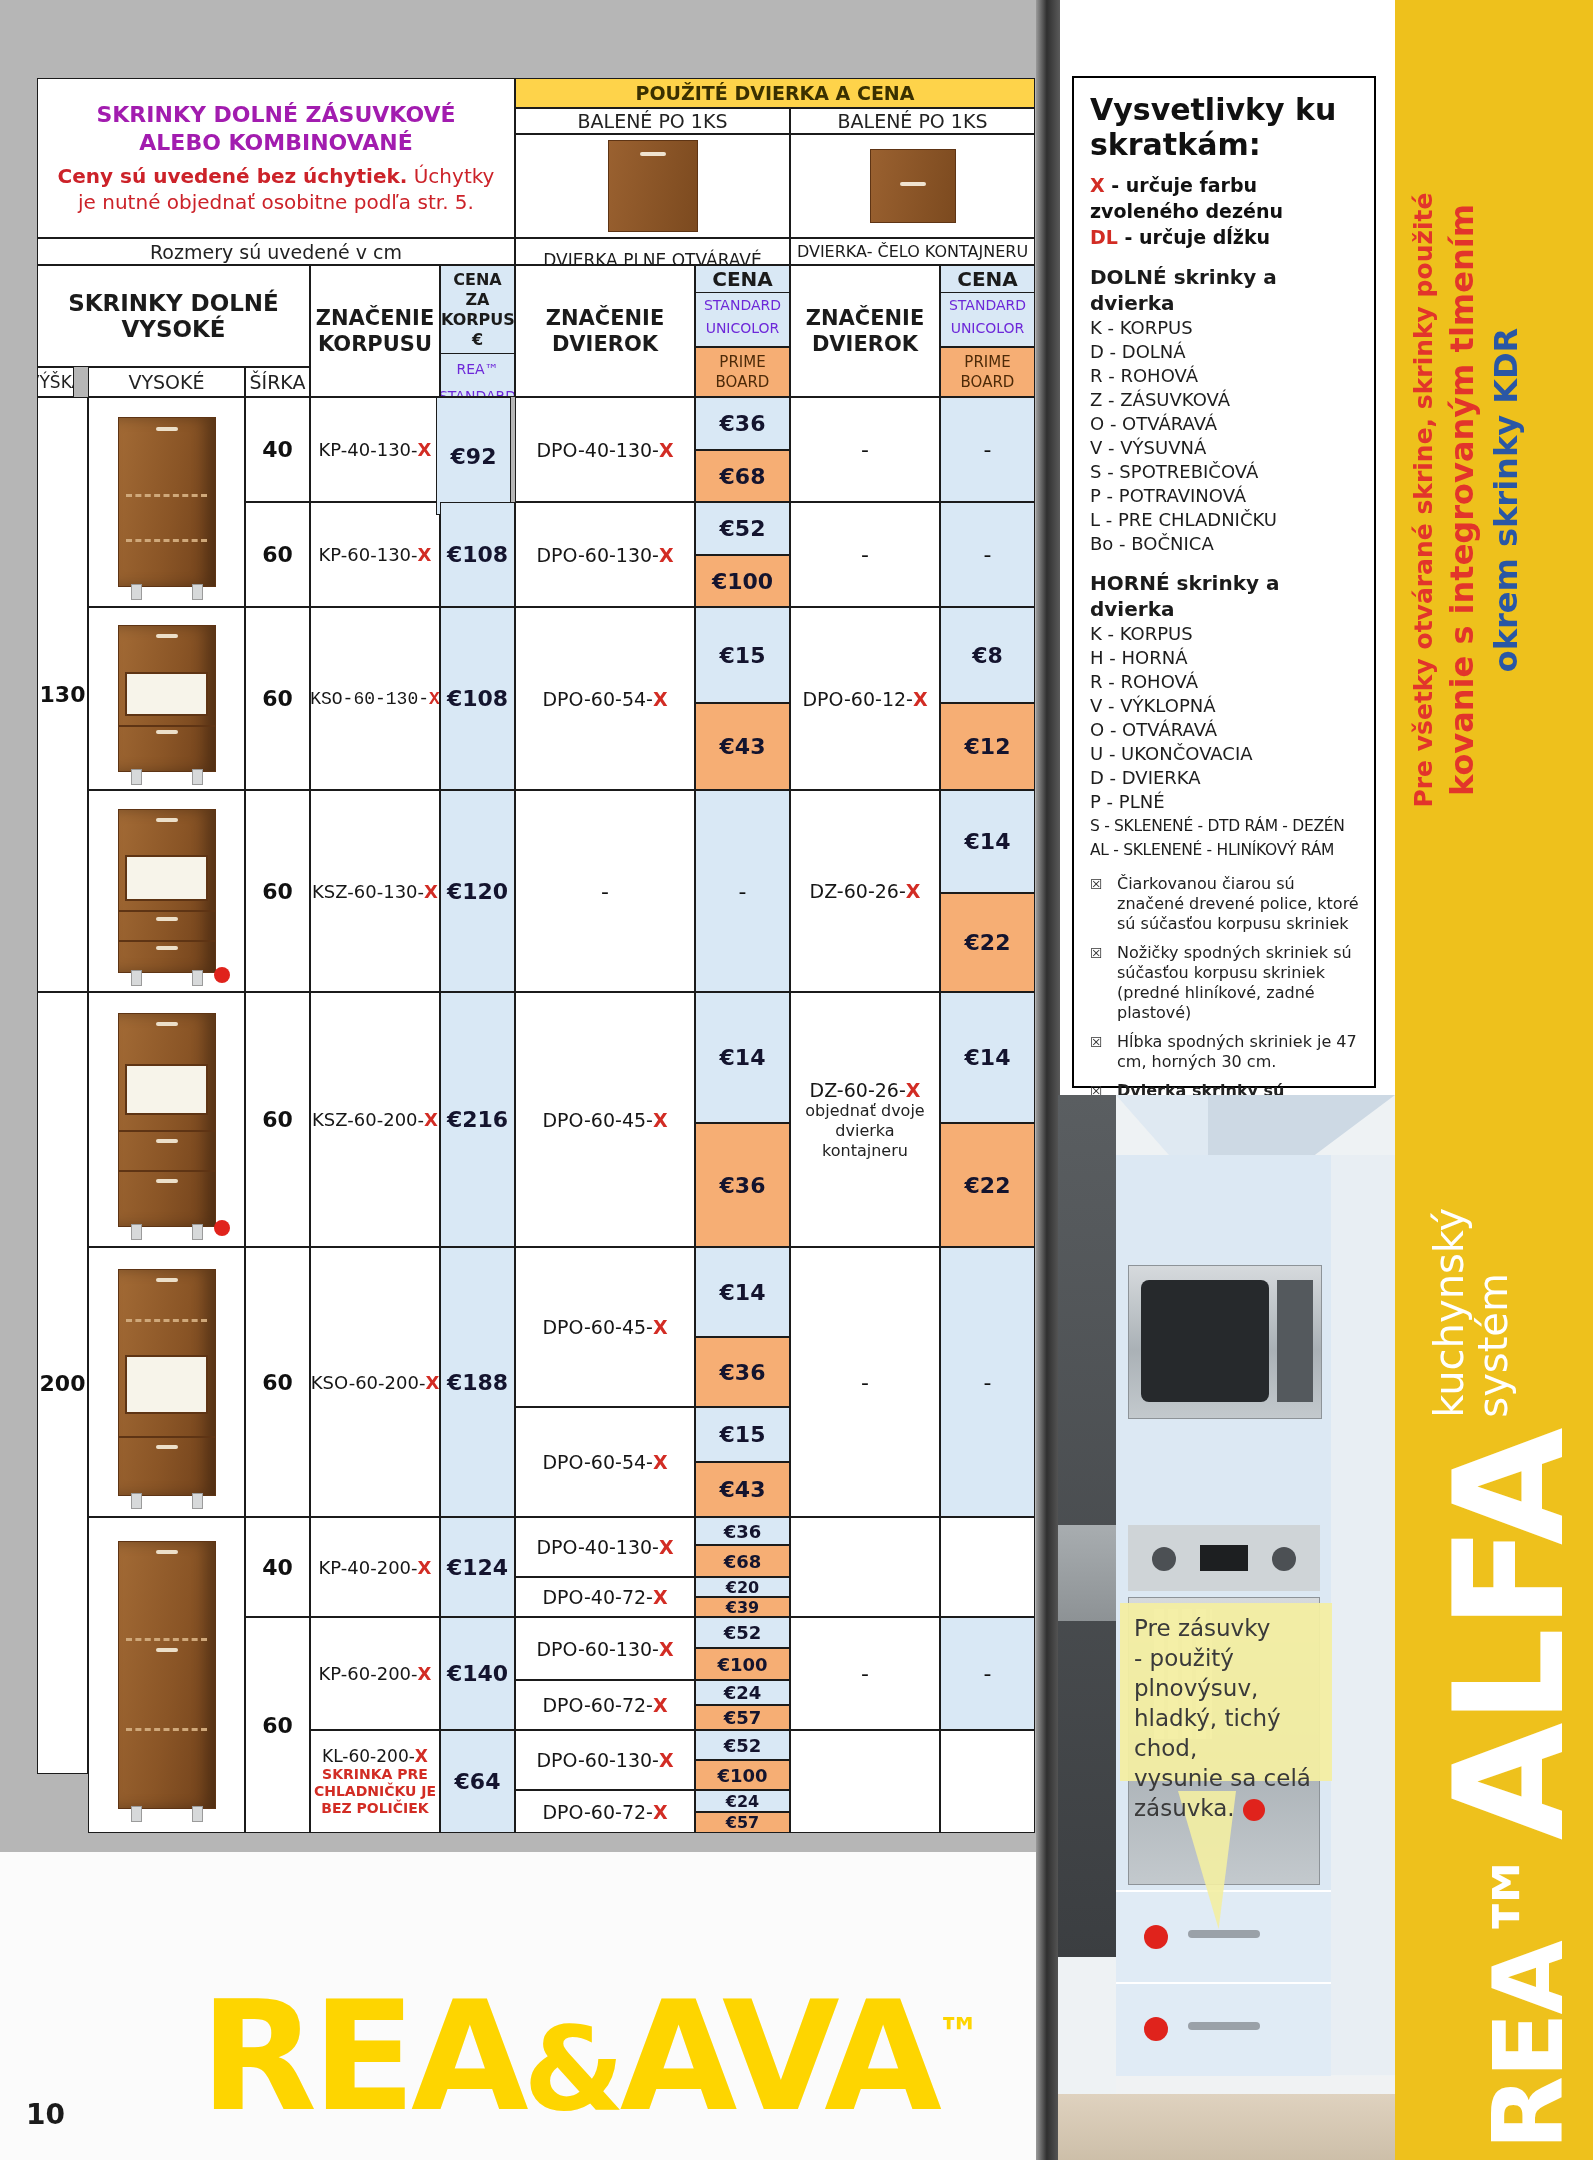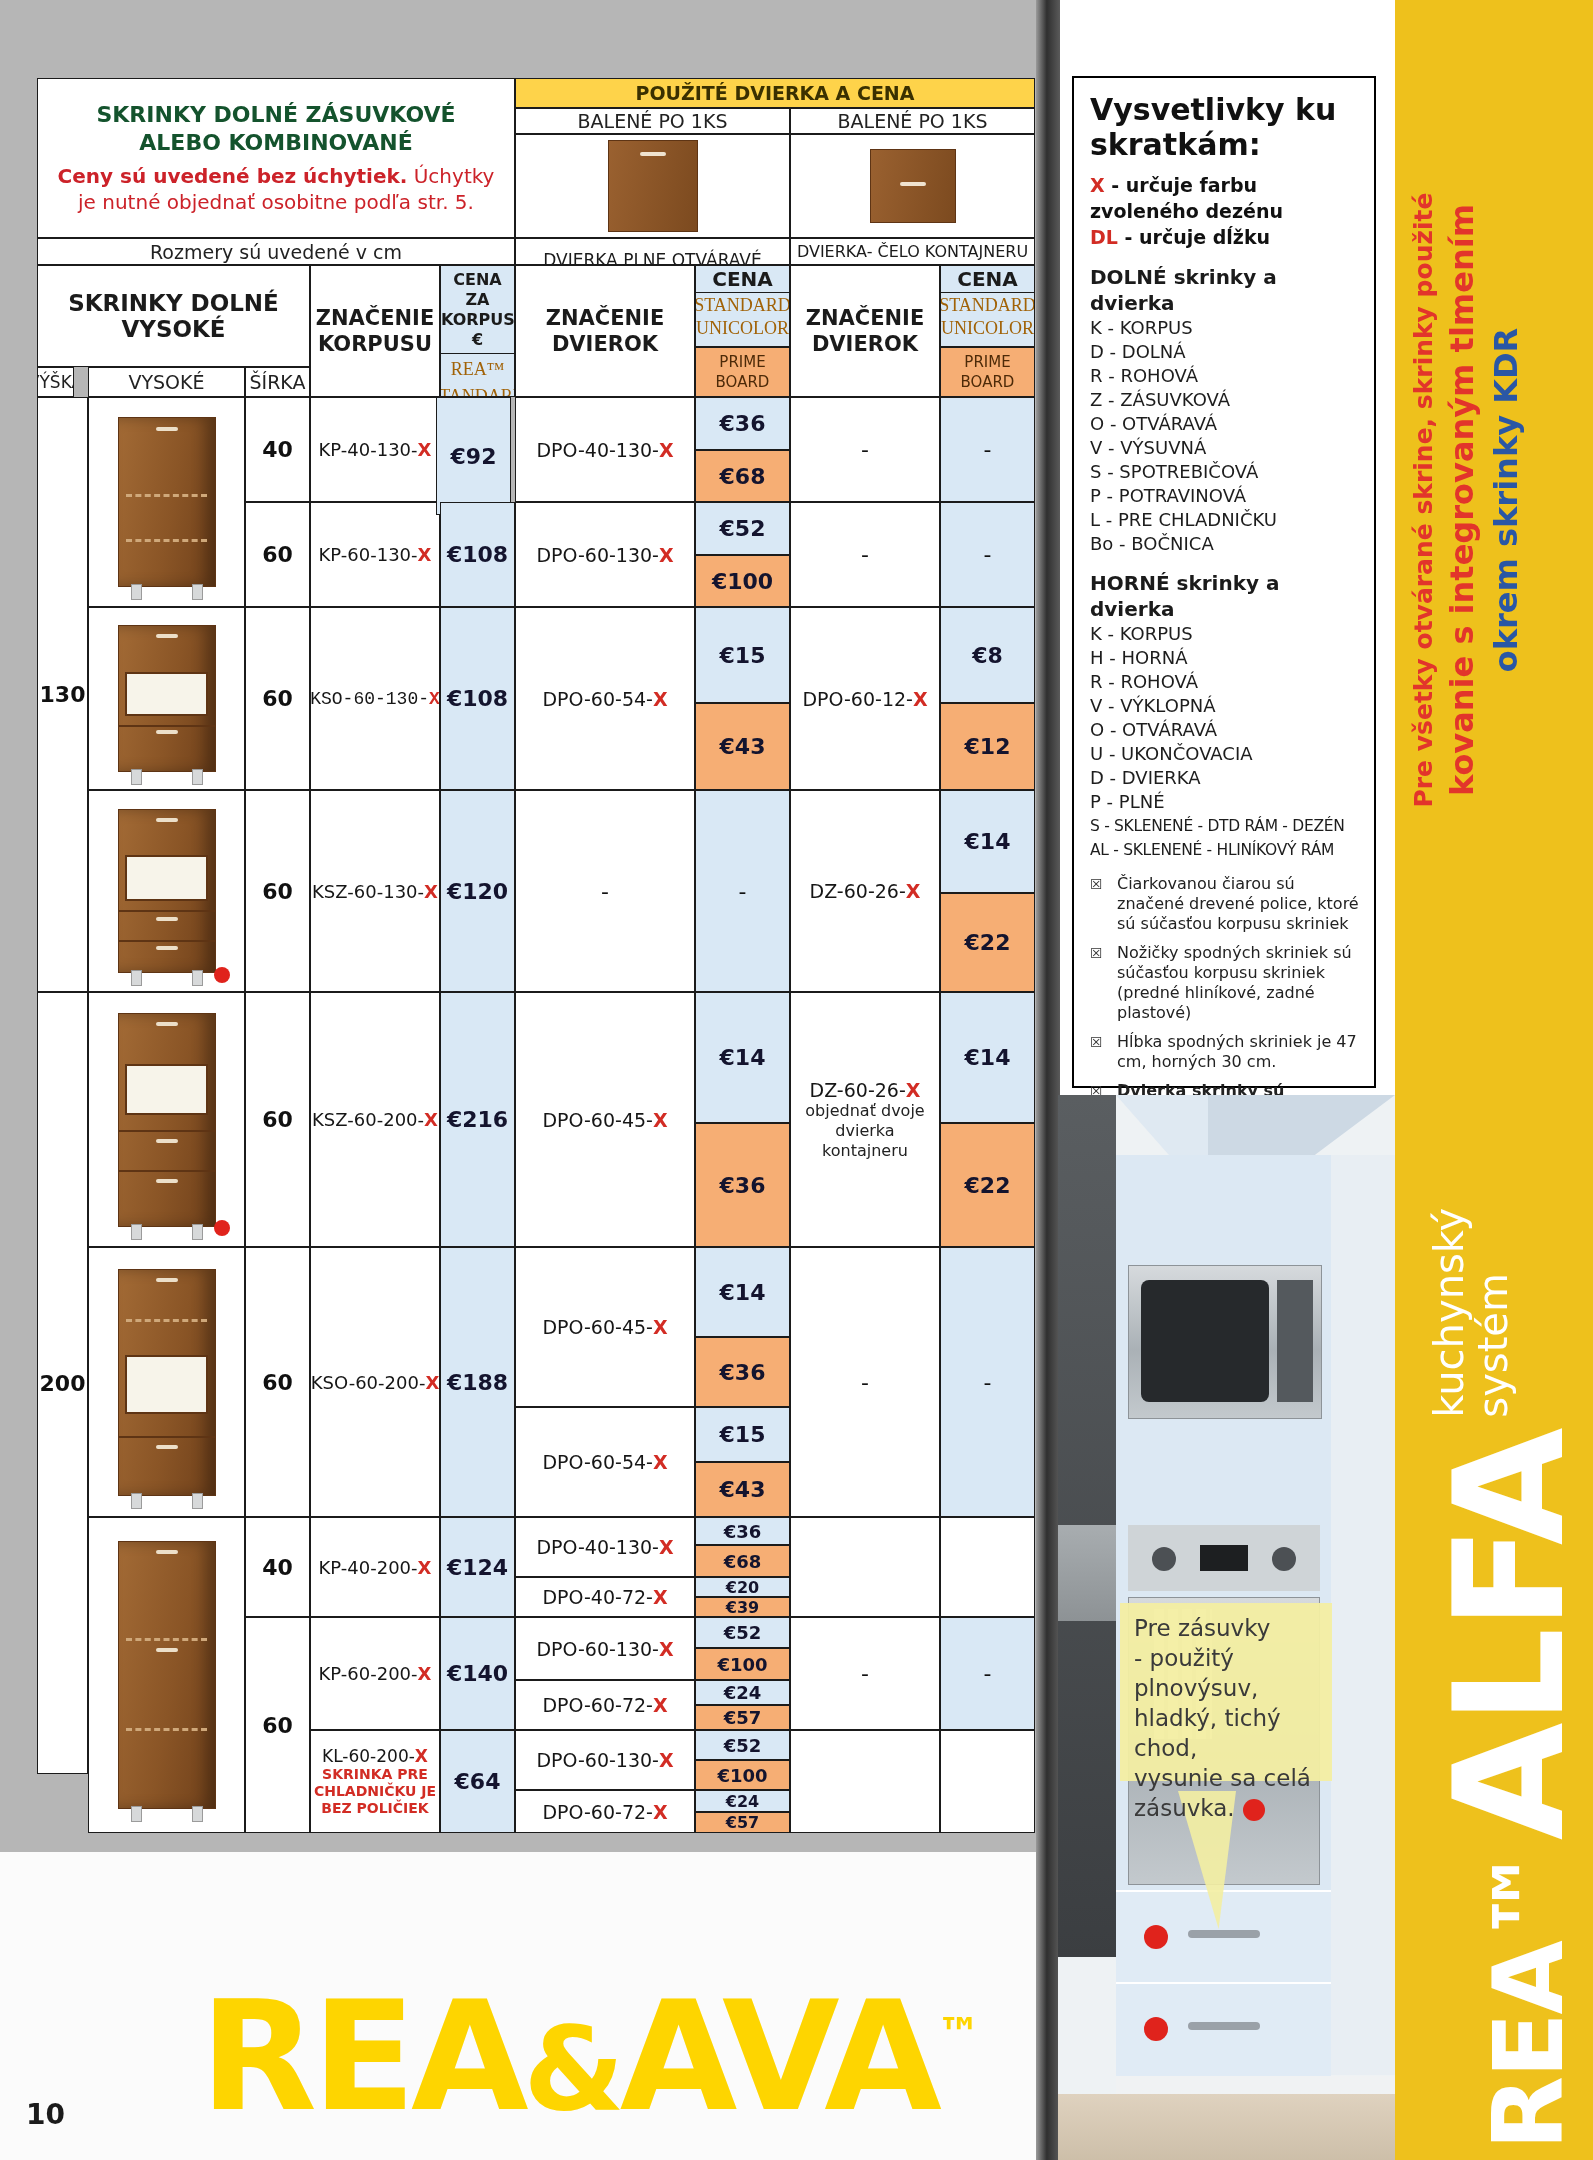--- a/index.html
+++ b/index.html
@@ -21,22 +21,22 @@
   .orange{background:#f6ae74;}
   .yellow{background:#fed34a;}
   .bold{font-weight:bold;}
   .red{color:#d22c24;}
   .code{font-size:19px;color:#161616;white-space:nowrap;}
   .code .xs{color:#d22c24;font-weight:bold;}
   .price{font-weight:bold;font-size:22px;color:#14142e;}
   .price-s{font-weight:bold;font-size:18px;color:#14142e;}
   .dash{font-size:22px;color:#111;}
   .hcap{font-weight:bold;font-size:21px;line-height:26px;}
-  .smallcaps{font-size:18px;line-height:19px;color:#a16207;font-family:Liberation Serif, serif;}
-  .t-title{font-weight:bold;font-size:22px;line-height:28px;color:#14532d;}
+  .smallcaps{font-size:14px;line-height:19px;color:#6d28d9;}
+  .t-title{font-weight:bold;font-size:22px;line-height:28px;color:#a21caf;}
   .t-note{font-size:20px;line-height:26px;color:#cc2229;margin-top:6px;}
   .banner-t{font-weight:bold;font-size:19px;color:#3a3000;}
   .plain19{font-size:19px;color:#222;}
   .num{font-weight:600;font-size:22px;color:#111;}
   
   .hdoor{position:relative;background:linear-gradient(100deg,#9a6130,#7c4a1f);border:1px solid #5e3414;}
   .hdoor .hd-handle{position:absolute;left:50%;transform:translateX(-50%);width:26px;height:4px;
         background:#efe3d0;border-radius:2px;}
   
   .cab{position:relative;width:96px;background:linear-gradient(100deg,#a26a35 0%,#8a5526 55%,#6f401a 100%);

